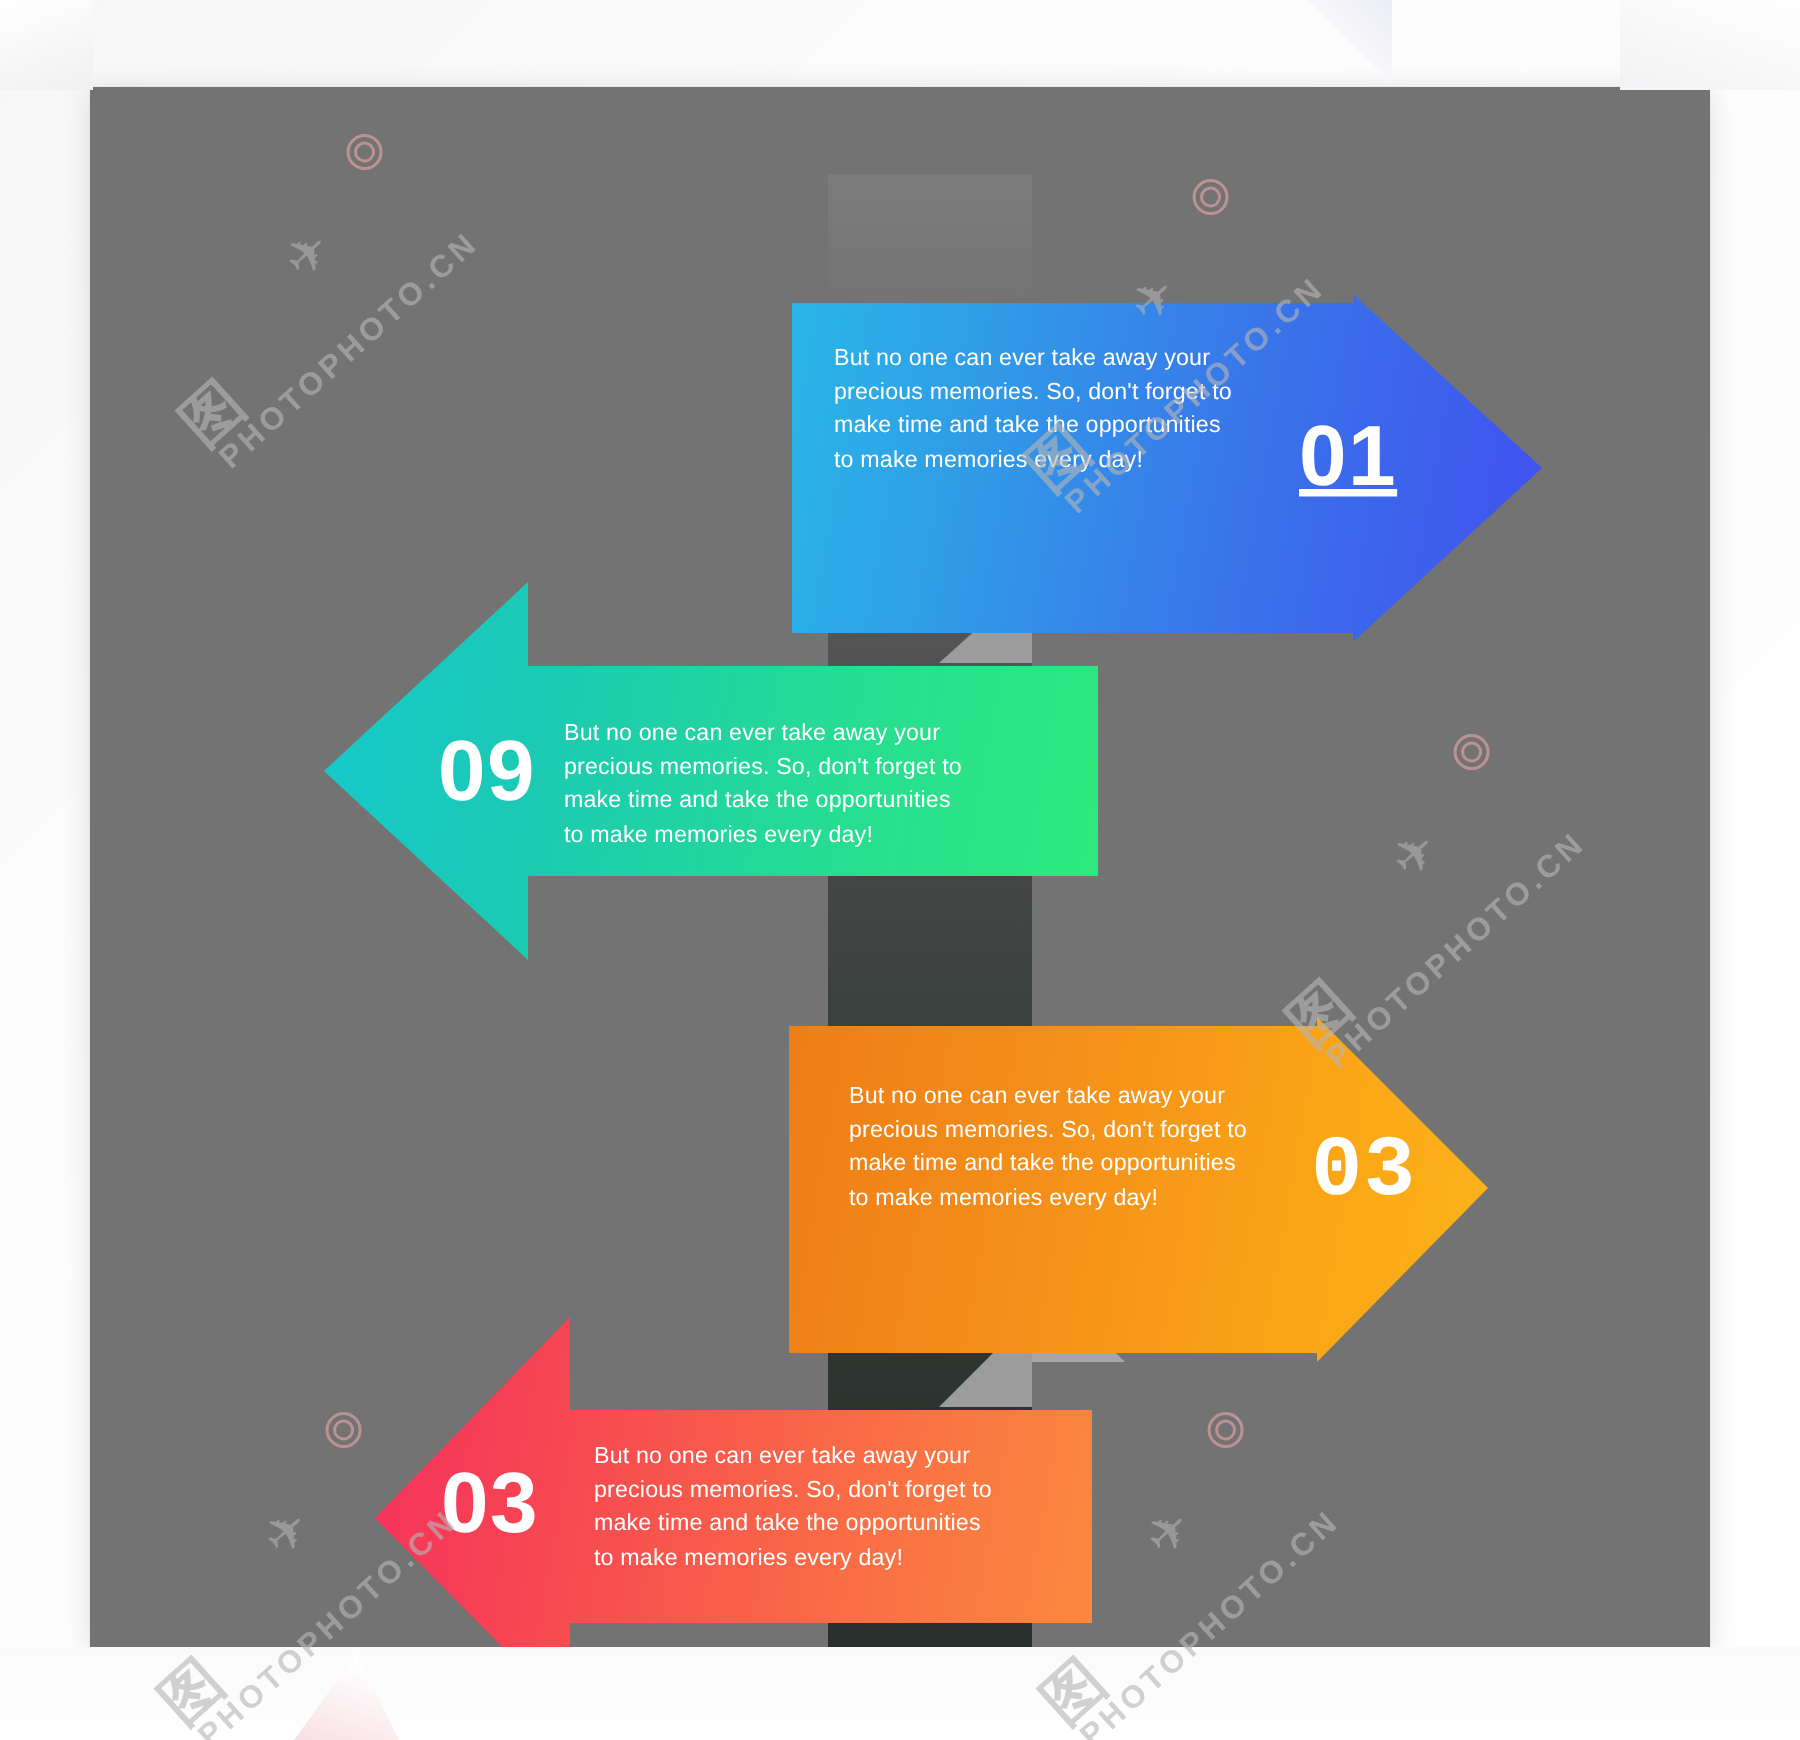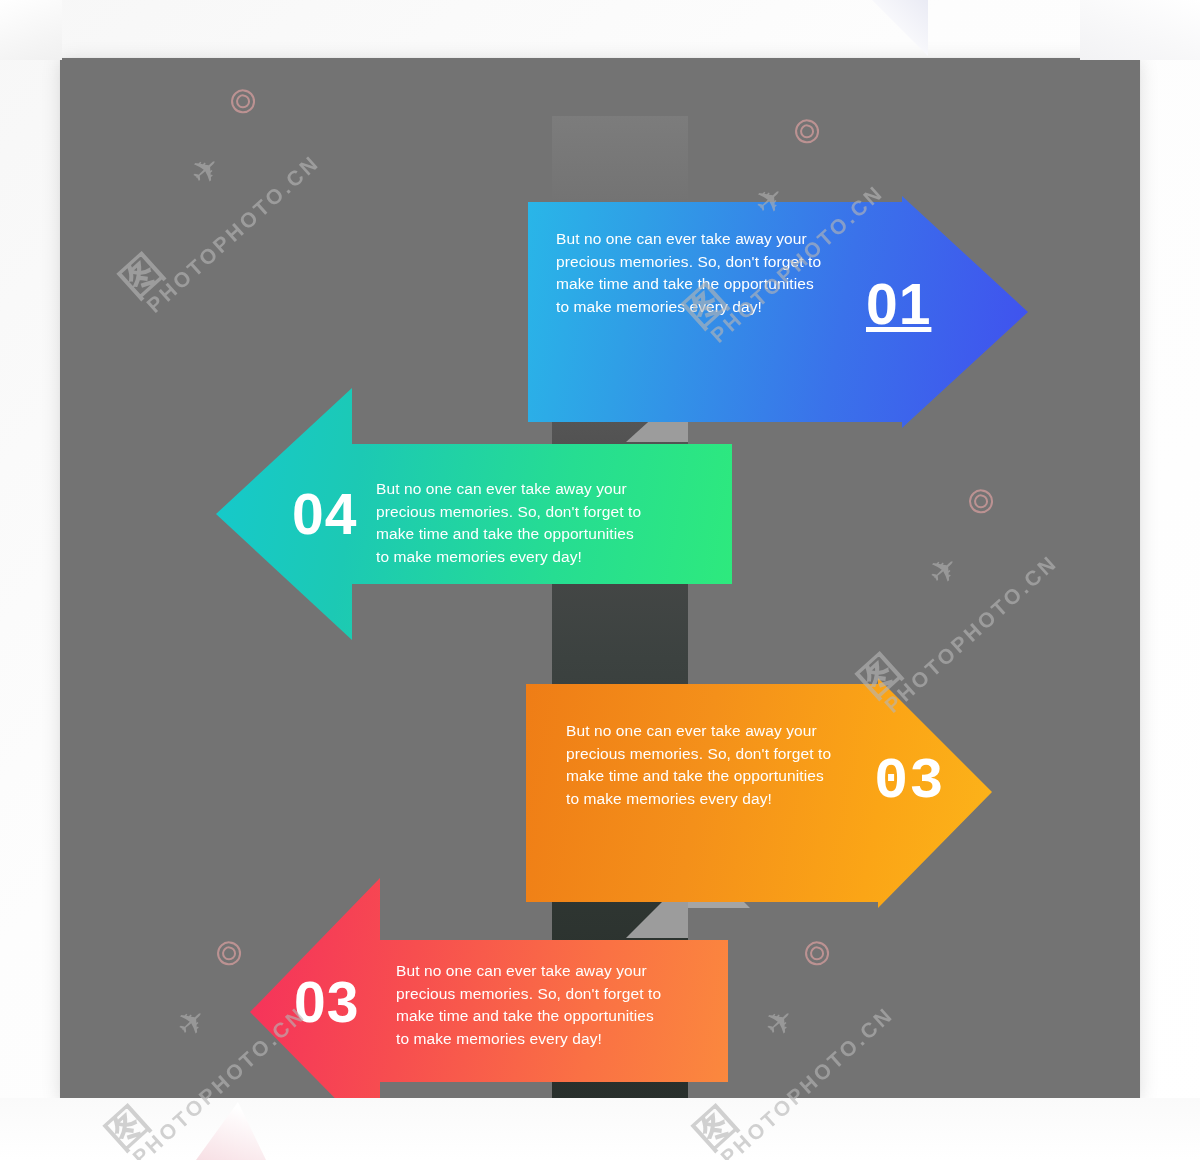--- a/index.html
+++ b/index.html
@@ -179,21 +179,21 @@
   </div>
 
   <div class="arrow" id="arrow-02">
     <div class="shape"></div>
     <div class="txt">
       <span>But no one can ever take away your</span>
       <span>precious memories. So, don't forget to</span>
       <span>make time and take the opportunities</span>
       <span>to make memories every day!</span>
     </div>
-    <div class="num">04</div>
+    <div class="num">09</div>
   </div>
 
   <div class="arrow" id="arrow-03">
     <div class="shape"></div>
     <div class="txt">
       <span>But no one can ever take away your</span>
       <span>precious memories. So, don't forget to</span>
       <span>make time and take the opportunities</span>
       <span>to make memories every day!</span>
     </div>

